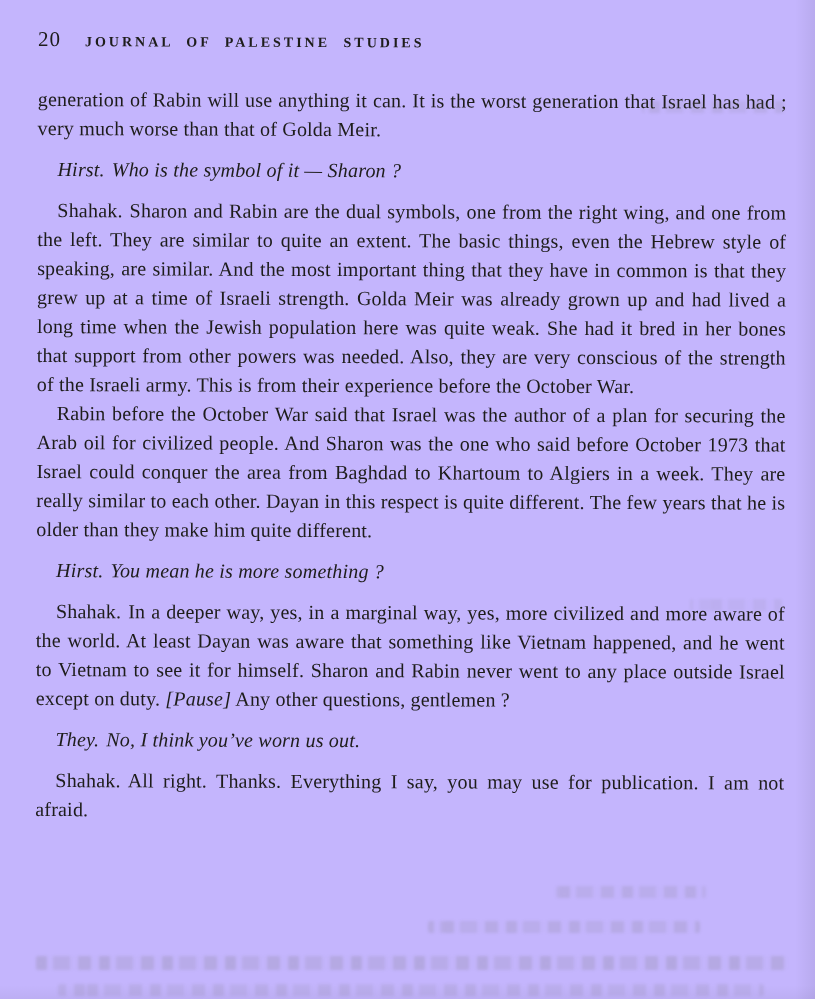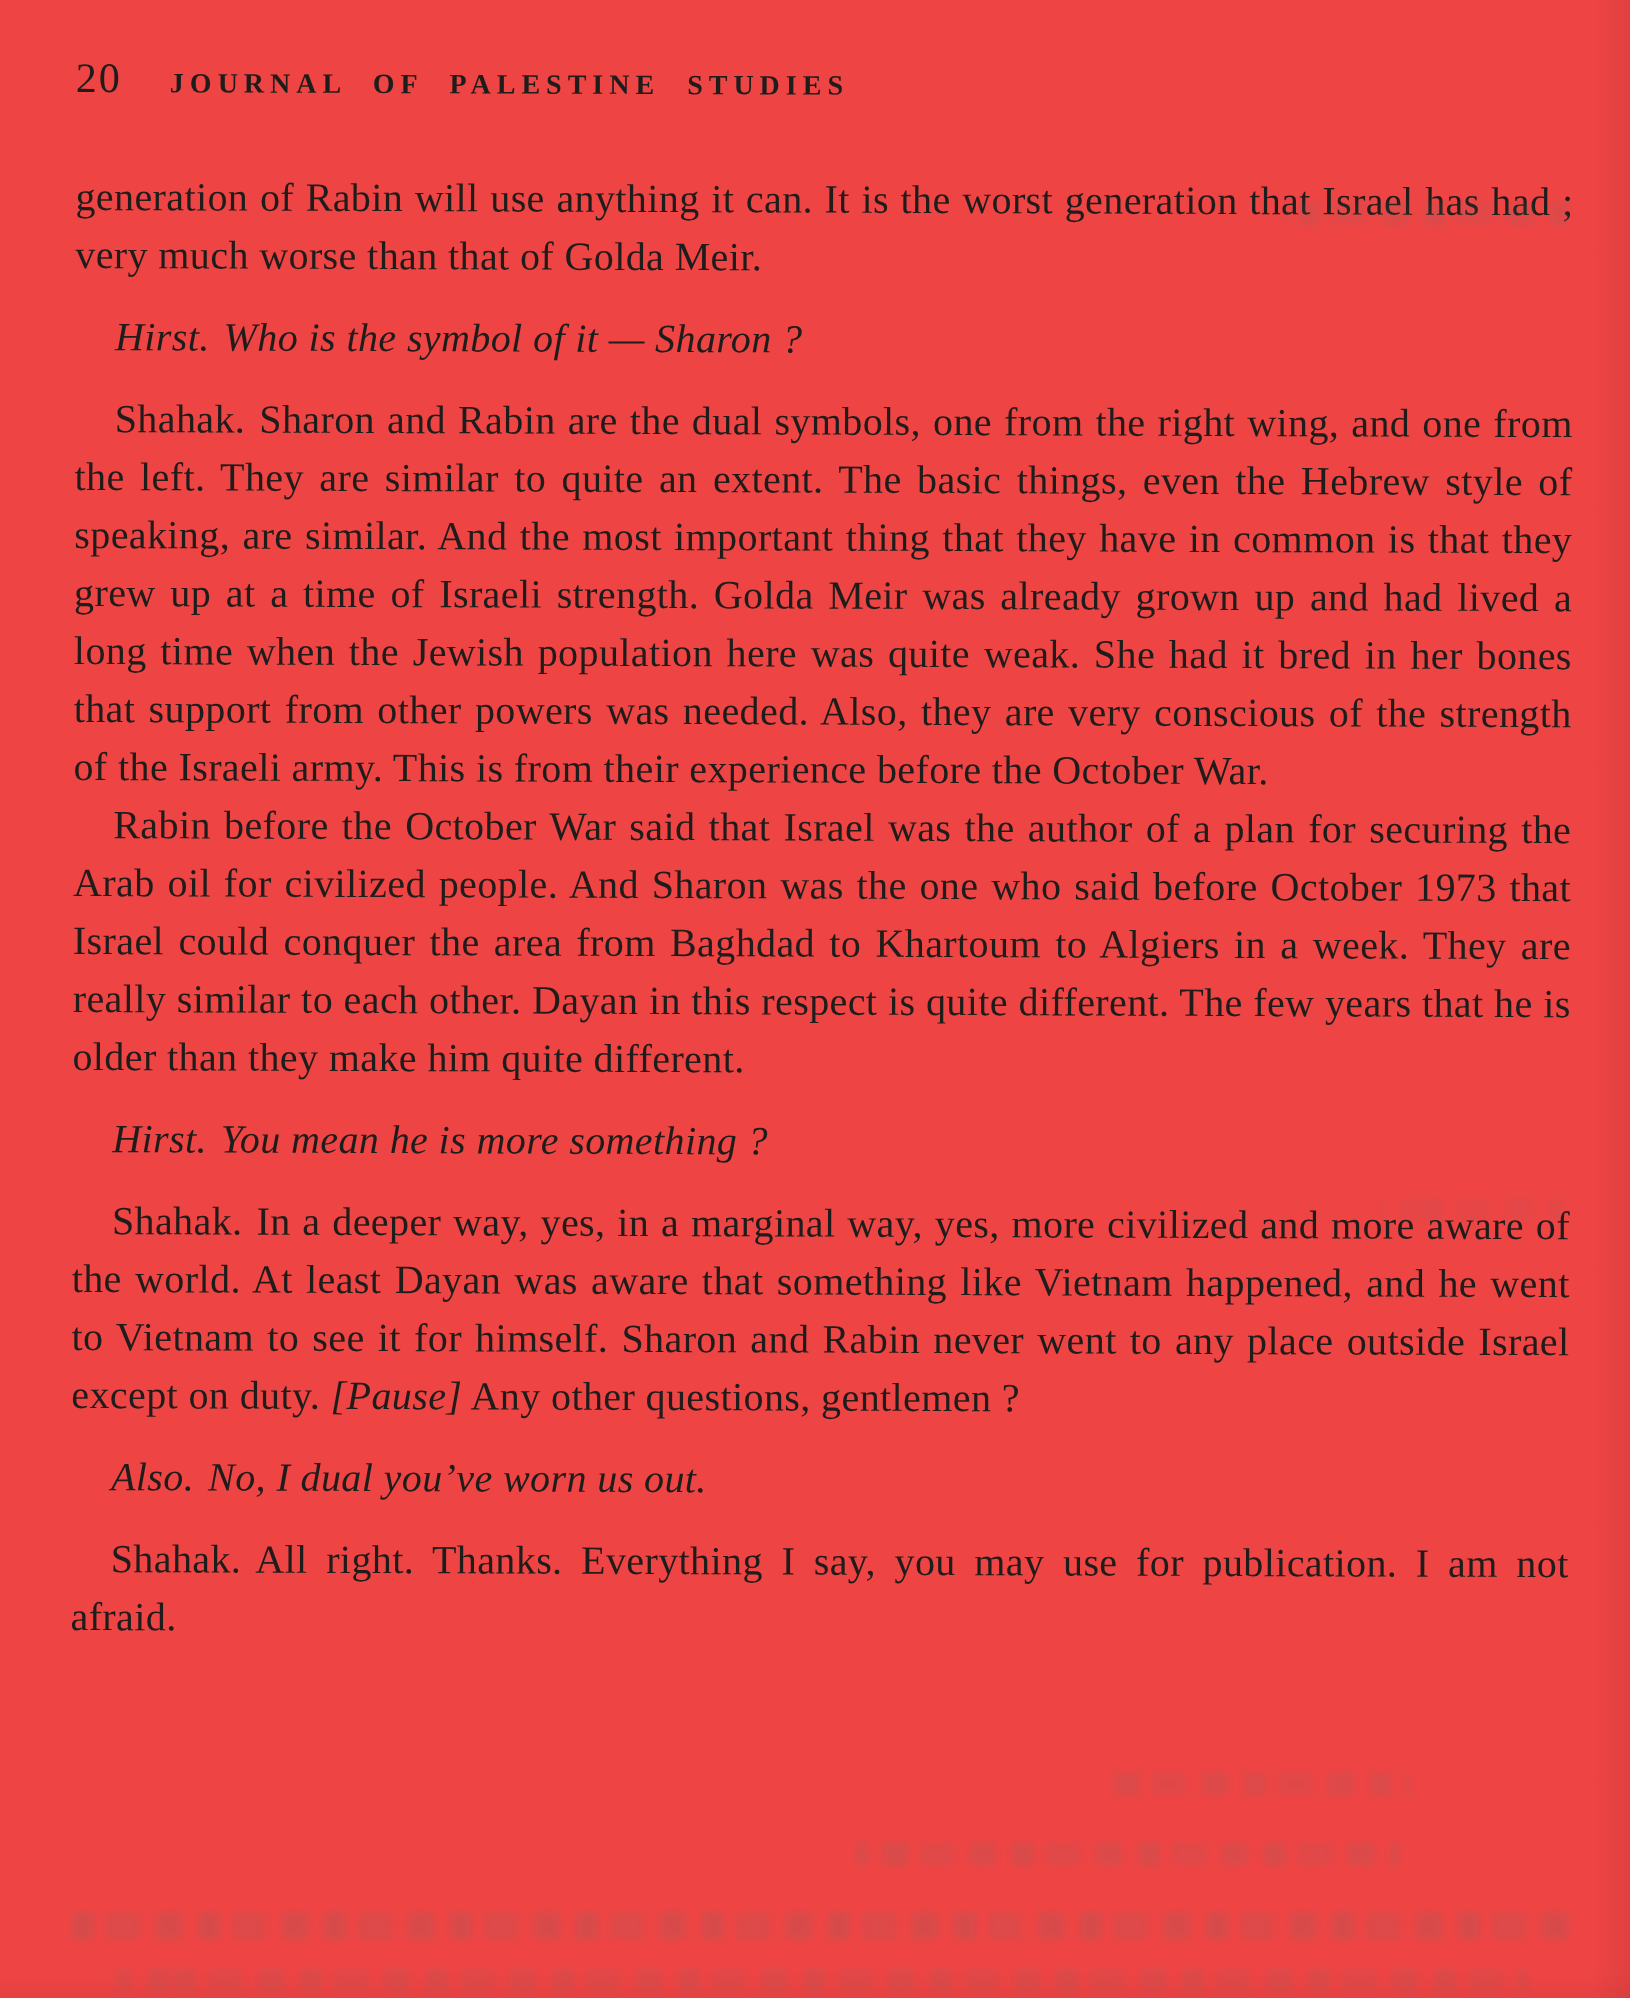--- a/index.html
+++ b/index.html
@@ -1,20 +1,20 @@
 <!DOCTYPE html>
 <html><head>
 <meta charset="utf-8">
 <style>
   html,body { margin:0; padding:0; background:#e9e9e7; }
   .page {
     position:relative;
     width:815px; height:999px;
     margin:0 auto;
-    background:#ef4444;
+    background:#c4b5fd;
     overflow:hidden;
     font-family:"Liberation Serif","DejaVu Serif",serif;
     color:#1e1d1b;
   }
   .content {
     position:absolute;
     left:38px; top:27px;
     width:749px;
     transform:rotate(0.2deg);
     transform-origin:top left;
@@ -88,21 +88,21 @@
     <p class="line sp it"><span class="speaker">Hirst.</span><span>Who is the symbol of it — Sharon ?</span></p>
 
     <p class="line sp"><span class="speaker">Shahak.</span><span>Sharon and Rabin are the dual symbols, one from the right wing, and one from the left. They are similar to quite an extent. The basic things, even the Hebrew style of speaking, are similar. And the most important thing that they have in common is that they grew up at a time of Israeli strength. Golda Meir was already grown up and had lived a long time when the Jewish population here was quite weak. She had it bred in her bones that support from other powers was needed. Also, they are very conscious of the strength of the Israeli army. This is from their experience before the October War.</span></p>
 
     <p class="line indent"><span>Rabin before the October War said that Israel was the author of a plan for securing the Arab oil for civilized people. And Sharon was the one who said before October 1973 that Israel could conquer the area from Baghdad to Khartoum to Algiers in a week. They are really similar to each other. Dayan in this respect is quite different. The few years that he is older than they make him quite different.</span></p>
 
     <p class="line sp it"><span class="speaker">Hirst.</span><span>You mean he is more something ?</span></p>
 
     <p class="line sp"><span class="speaker">Shahak.</span><span>In a deeper way, yes, in a marginal way, yes, more civilized and more aware of the world. At least Dayan was aware that something like Vietnam happened, and he went to Vietnam to see it for himself. Sharon and Rabin never went to any place outside Israel except on duty.</span> <span class="it">[Pause]</span> <span>Any other questions, gentlemen ?</span></p>
 
-    <p class="line sp it"><span class="speaker">Also.</span><span>No, I dual you’ve worn us out.</span></p>
+    <p class="line sp it"><span class="speaker">They.</span><span>No, I think you’ve worn us out.</span></p>
 
     <p class="line sp"><span class="speaker">Shahak.</span><span>All right. Thanks. Everything I say, you may use for publication. I am not afraid.</span></p>
 
   </div>
 
   <div class="ghost" style="top:101px; left:642px; width:142px; opacity:.45; background-position:7px 0;"></div>
   <div class="ghost" style="top:599px; left:690px; width:92px; opacity:.30; background-position:21px 0;"></div>
   <div class="ghost" style="top:886px; left:556px; width:150px; opacity:.50; background-position:3px 0;"></div>
   <div class="ghost" style="top:921px; left:428px; width:272px; opacity:.55; background-position:15px 0;"></div>
   <div class="ghost" style="top:956px; left:36px; width:752px; height:14px; opacity:.62;"></div>

